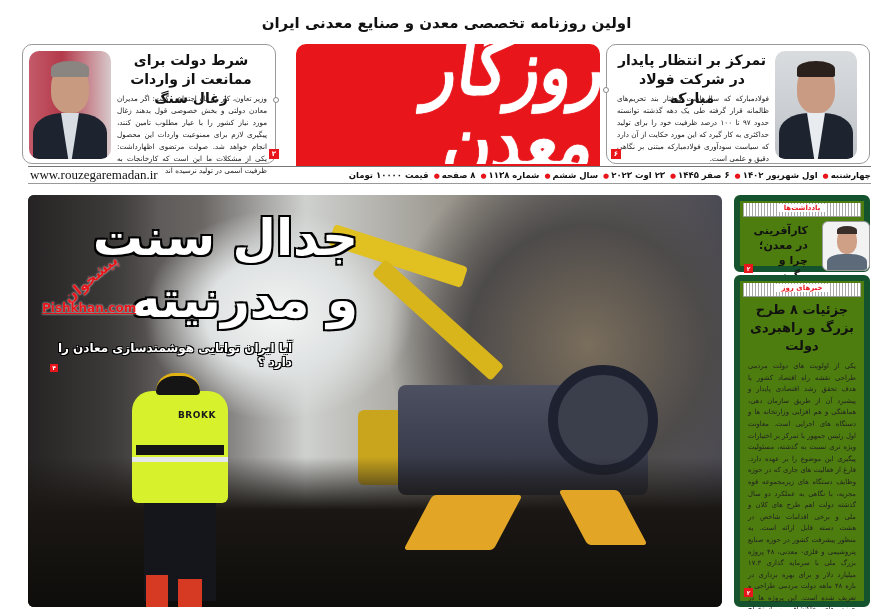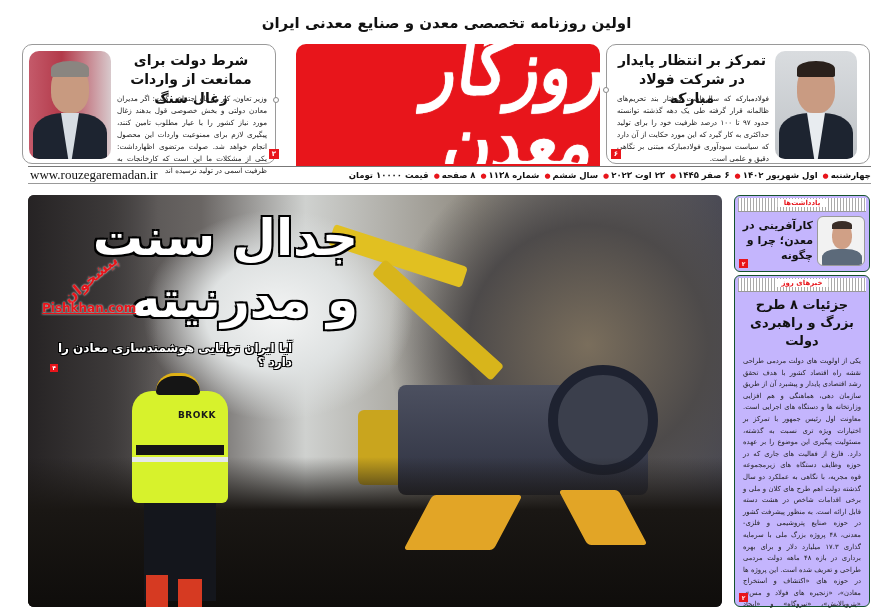--- a/index.html
+++ b/index.html
@@ -184,22 +184,22 @@
     position: absolute; left: 14px; top: 106px; color: #e8151b; font-size: 12px; font-weight: bold;
     text-shadow: 0 0 2px #fff;
     text-decoration: underline;
   }
   .hero .watermark-fa {
     position: absolute; left: 30px; top: 75px; color: #e8151b; font-size: 15px; font-weight: bold;
     direction: rtl; transform: rotate(-40deg); text-shadow: 0 0 2px #fff;
   }
 
   .sidebox {
-    position: absolute; left: 734px; width: 136px; background: #c4b5fd;
-    border: 1px solid #14532d; border-radius: 6px; direction: rtl;
+    position: absolute; left: 734px; width: 136px; background: #4d7c0f;
+    border: 6px solid #14532d; border-radius: 6px; direction: rtl;
   }
   .sidebox.top { top: 195px; height: 77px; }
   .sidebox.bottom { top: 275px; height: 332px; }
   .sidebox .hdr {
     height: 14px; margin: 2px 3px; position: relative;
     background: repeating-linear-gradient(90deg, #aaa 0 1px, #fff 1px 3px);
     border-bottom: 1px solid #999;
   }
   .sidebox .hdr span {
     position: absolute; left: 50%; top: 1px; transform: translateX(-50%);

